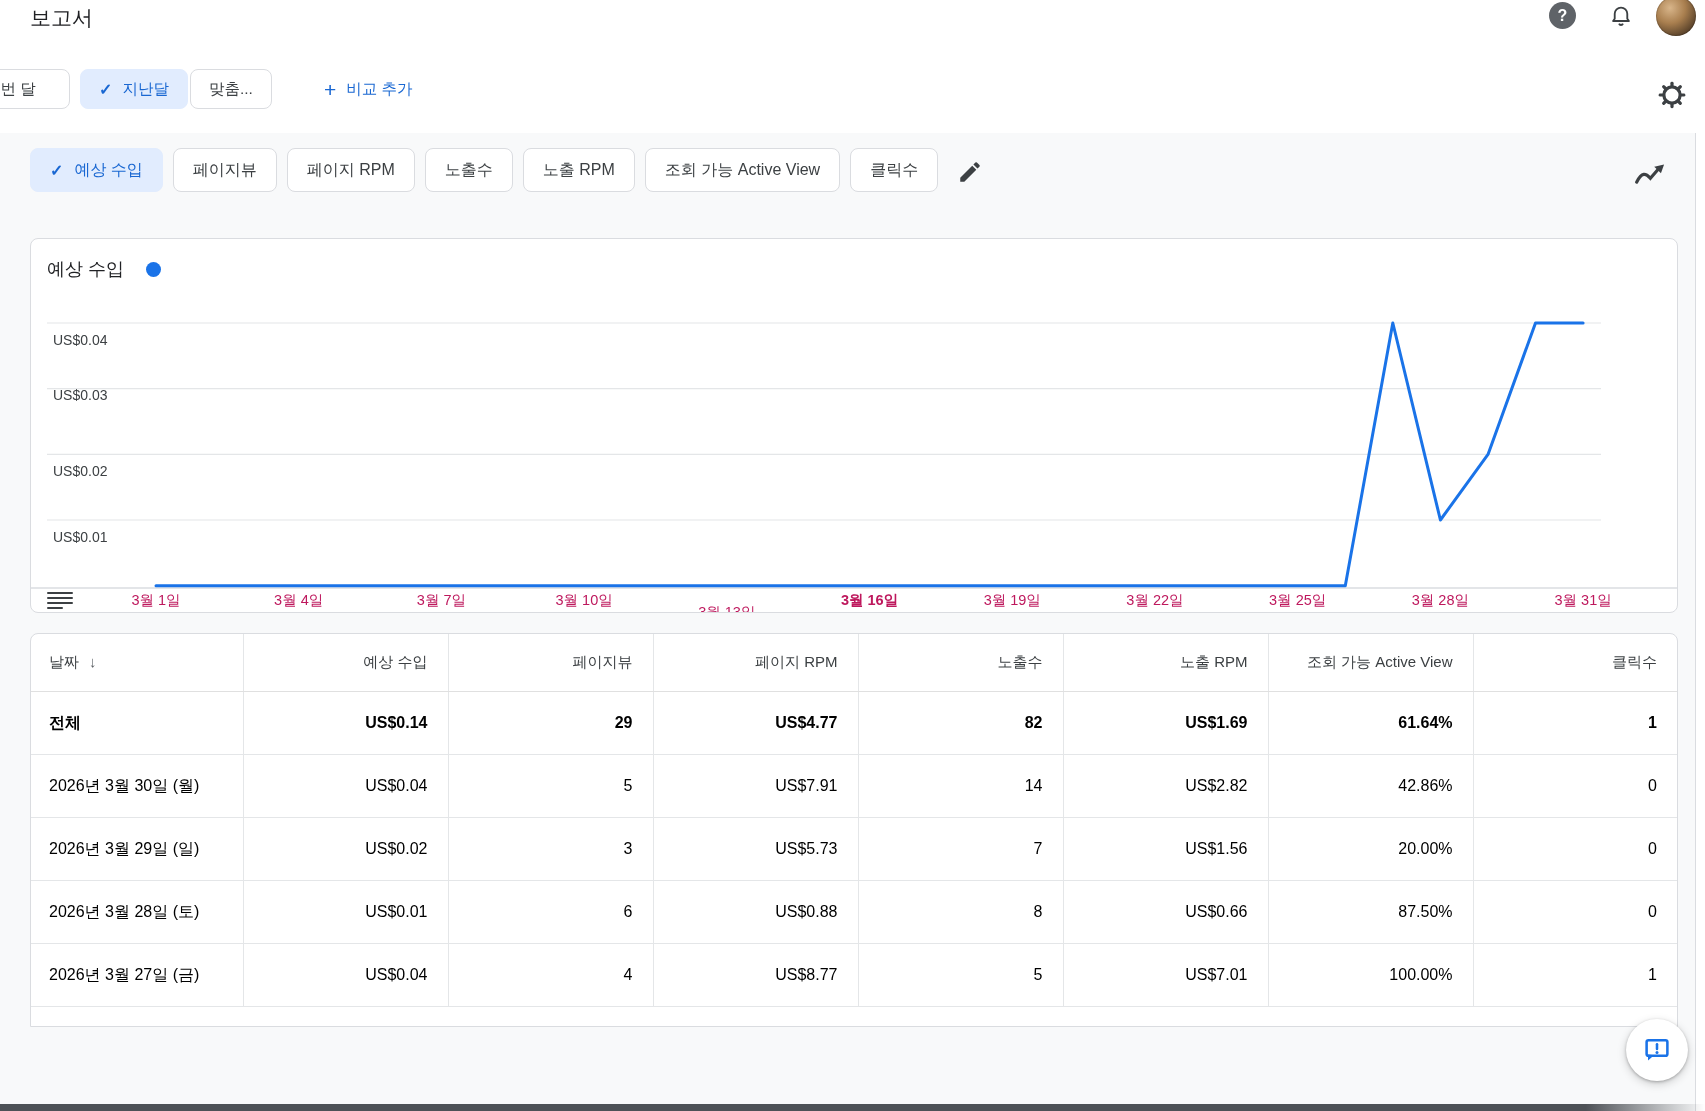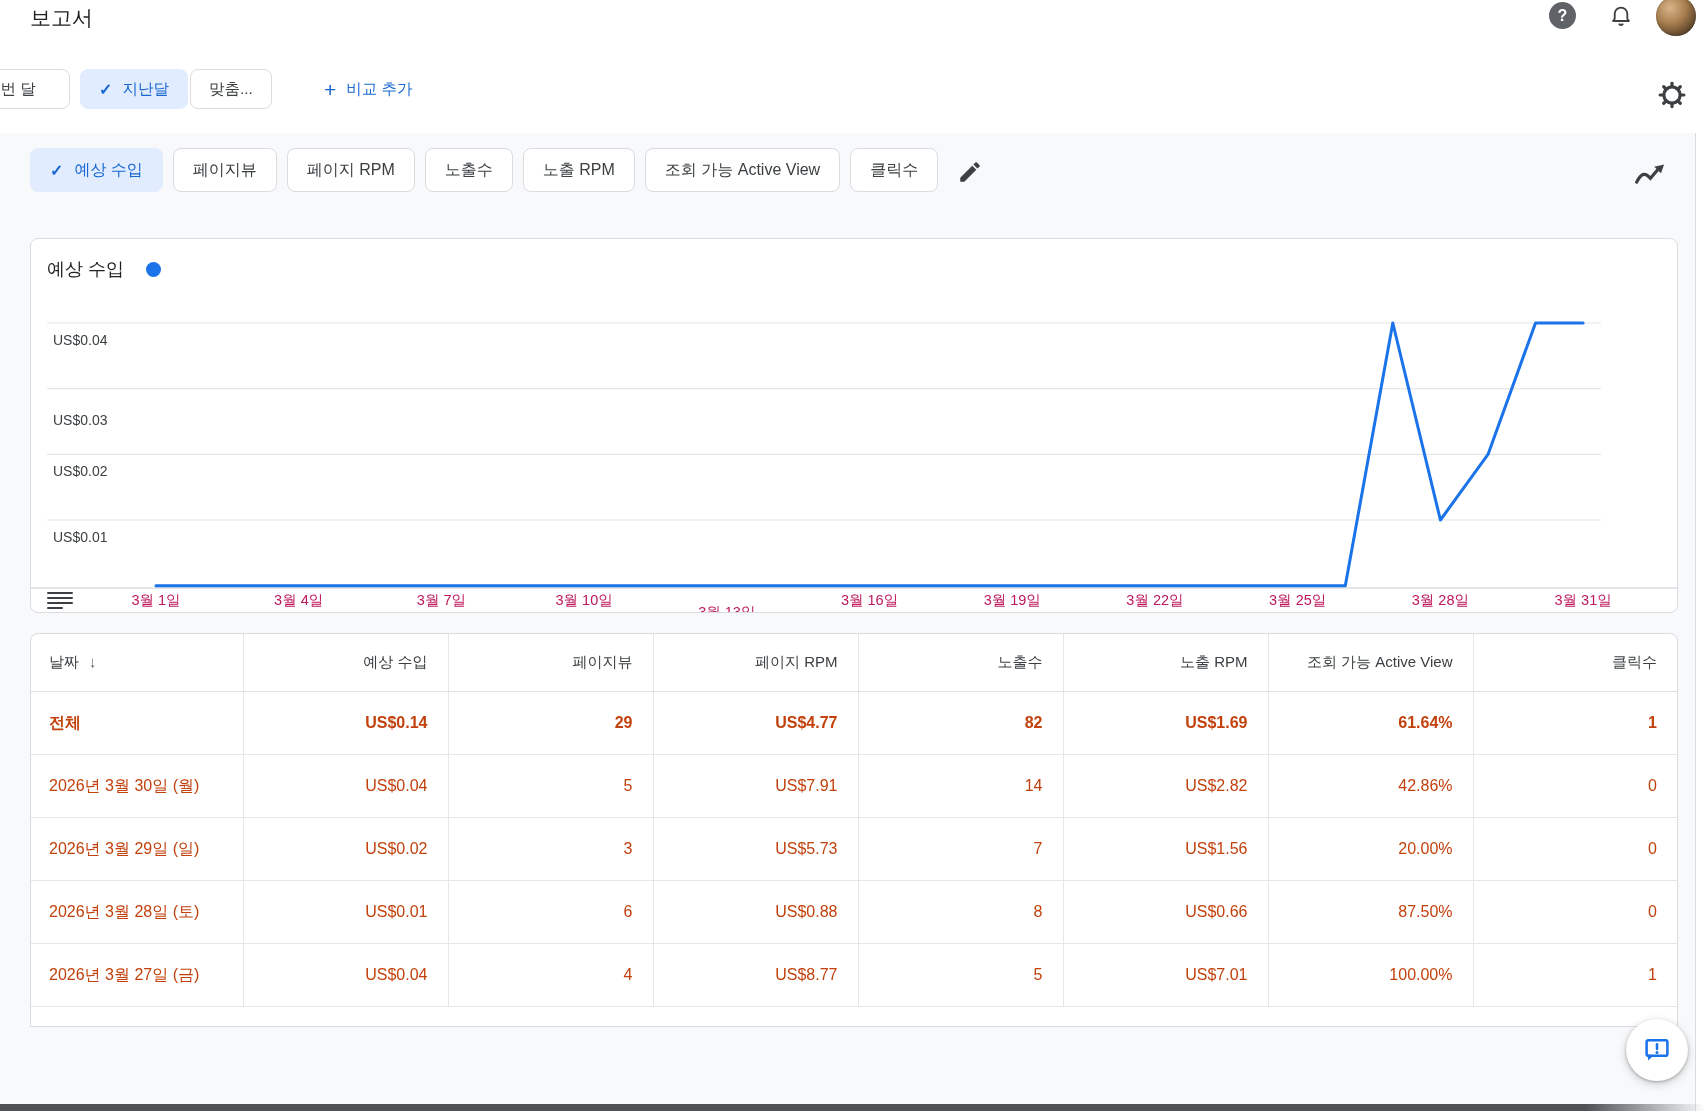--- a/index.html
+++ b/index.html
@@ -59,21 +59,21 @@
 
   
   .table-card{left:30px;top:633px;width:1648px;height:394px;background:#fff;border:1px solid #dadce0;
     border-radius:8px 8px 0 0;box-sizing:border-box;overflow:hidden;}
   table.report{border-collapse:collapse;table-layout:fixed;width:1646px;}
   .report th,.report td{border-left:1px solid #e4e6e8;overflow:hidden;white-space:nowrap;}
   .report th:first-child,.report td:first-child{border-left:none;}
   .report thead th{height:55px;border-bottom:1px solid #e0e0e0;font-weight:400;font-size:15px;color:#3c4043;
     text-align:right;padding-right:20px;cursor:pointer;}
   .report thead th.datecol{text-align:left;padding-left:18px;}
-  .report td{height:60px;border-bottom:1px solid #e4e6e8;font-size:16px;text-align:right;padding-right:20px;color:#c2410c;}
+  .report td{height:60px;border-bottom:1px solid #e4e6e8;font-size:16px;text-align:right;padding-right:20px;color:#000000;}
   .report td.datecol{text-align:left;padding-left:18px;padding-right:4px;font-size:16px;}
   .report tr.bold td{font-weight:700;}
   .report tr.italic td{font-style:italic;color:#3c4043;font-weight:400;}
   .report tr.normal td{font-weight:500;}
   .report tr.normal td.datecol{font-weight:400;}
   .sort-arrow{color:#5f6368;font-size:15px;margin-left:10px;}
 
   
   .fab{left:1626px;top:1019px;width:62px;height:62px;border-radius:50%;background:#fff;
     box-shadow:0 1px 3px rgba(0,0,0,.25), 0 3px 10px rgba(0,0,0,.18);display:flex;align-items:center;justify-content:center;cursor:pointer;}
@@ -181,31 +181,31 @@
         <line x1="16" x2="1570" y1="149.7" y2="149.7" stroke="#e4e6e8" stroke-width="1.2"></line>
         <line x1="16" x2="1570" y1="215.4" y2="215.4" stroke="#e4e6e8" stroke-width="1.2"></line>
         <line x1="16" x2="1570" y1="281.0" y2="281.0" stroke="#e4e6e8" stroke-width="1.2"></line>
       </g>
     <line x1="0" y1="349" x2="1646" y2="349" stroke="#dadce0" stroke-width="1.4"></line>
     <polyline id="data-line" fill="none" stroke="#1a73e8" stroke-width="3" stroke-linejoin="round" stroke-linecap="round" points="125.0,346.7 172.6,346.7 220.1,346.7 267.7,346.7 315.3,346.7 362.9,346.7 410.4,346.7 458.0,346.7 505.6,346.7 553.1,346.7 600.7,346.7 648.3,346.7 695.8,346.7 743.4,346.7 791.0,346.7 838.5,346.7 886.1,346.7 933.7,346.7 981.3,346.7 1028.8,346.7 1076.4,346.7 1124.0,346.7 1171.5,346.7 1219.1,346.7 1266.7,346.7 1314.3,346.7 1361.8,84.0 1409.4,281.0 1457.0,215.4 1504.5,84.0 1552.1,84.0"></polyline>
   </svg>
 
   <div id="y-labels">
       <div class="ylab" style="top: 93.02px;">US$0.04</div>
-      <div class="ylab" style="top: 173px;">US$0.03</div>
+      <div class="ylab" style="top: 148px;">US$0.03</div>
       <div class="ylab" style="top: 224.36px;">US$0.02</div>
       <div class="ylab" style="top: 290.03px;">US$0.01</div>
     </div>
   <div id="x-labels">
       <div class="xlab" style="left: 70px;">3월 1일</div>
       <div class="xlab" style="left: 212.71px;">3월 4일</div>
       <div class="xlab" style="left: 355.42px;">3월 7일</div>
       <div class="xlab" style="left: 498.13px;">3월 10일</div>
       <div class="xlab" style="left: 640.84px; margin-top: 12px;">3월 13일</div>
-      <div class="xlab" style="left: 783.55px;">3월 16일</div>
+      <div class="xlab" style="left: 783.55px; font-weight: bold;">3월 16일</div>
       <div class="xlab" style="left: 926.26px;">3월 19일</div>
       <div class="xlab" style="left: 1068.97px;">3월 22일</div>
       <div class="xlab" style="left: 1211.68px;">3월 25일</div>
       <div class="xlab" style="left: 1354.39px;">3월 28일</div>
       <div class="xlab" style="left: 1497.1px;">3월 31일</div>
     </div>
 
   <div class="abs chart-menu-icon">
     <i style="width:26px"></i>
       <i style="width:26px"></i>

